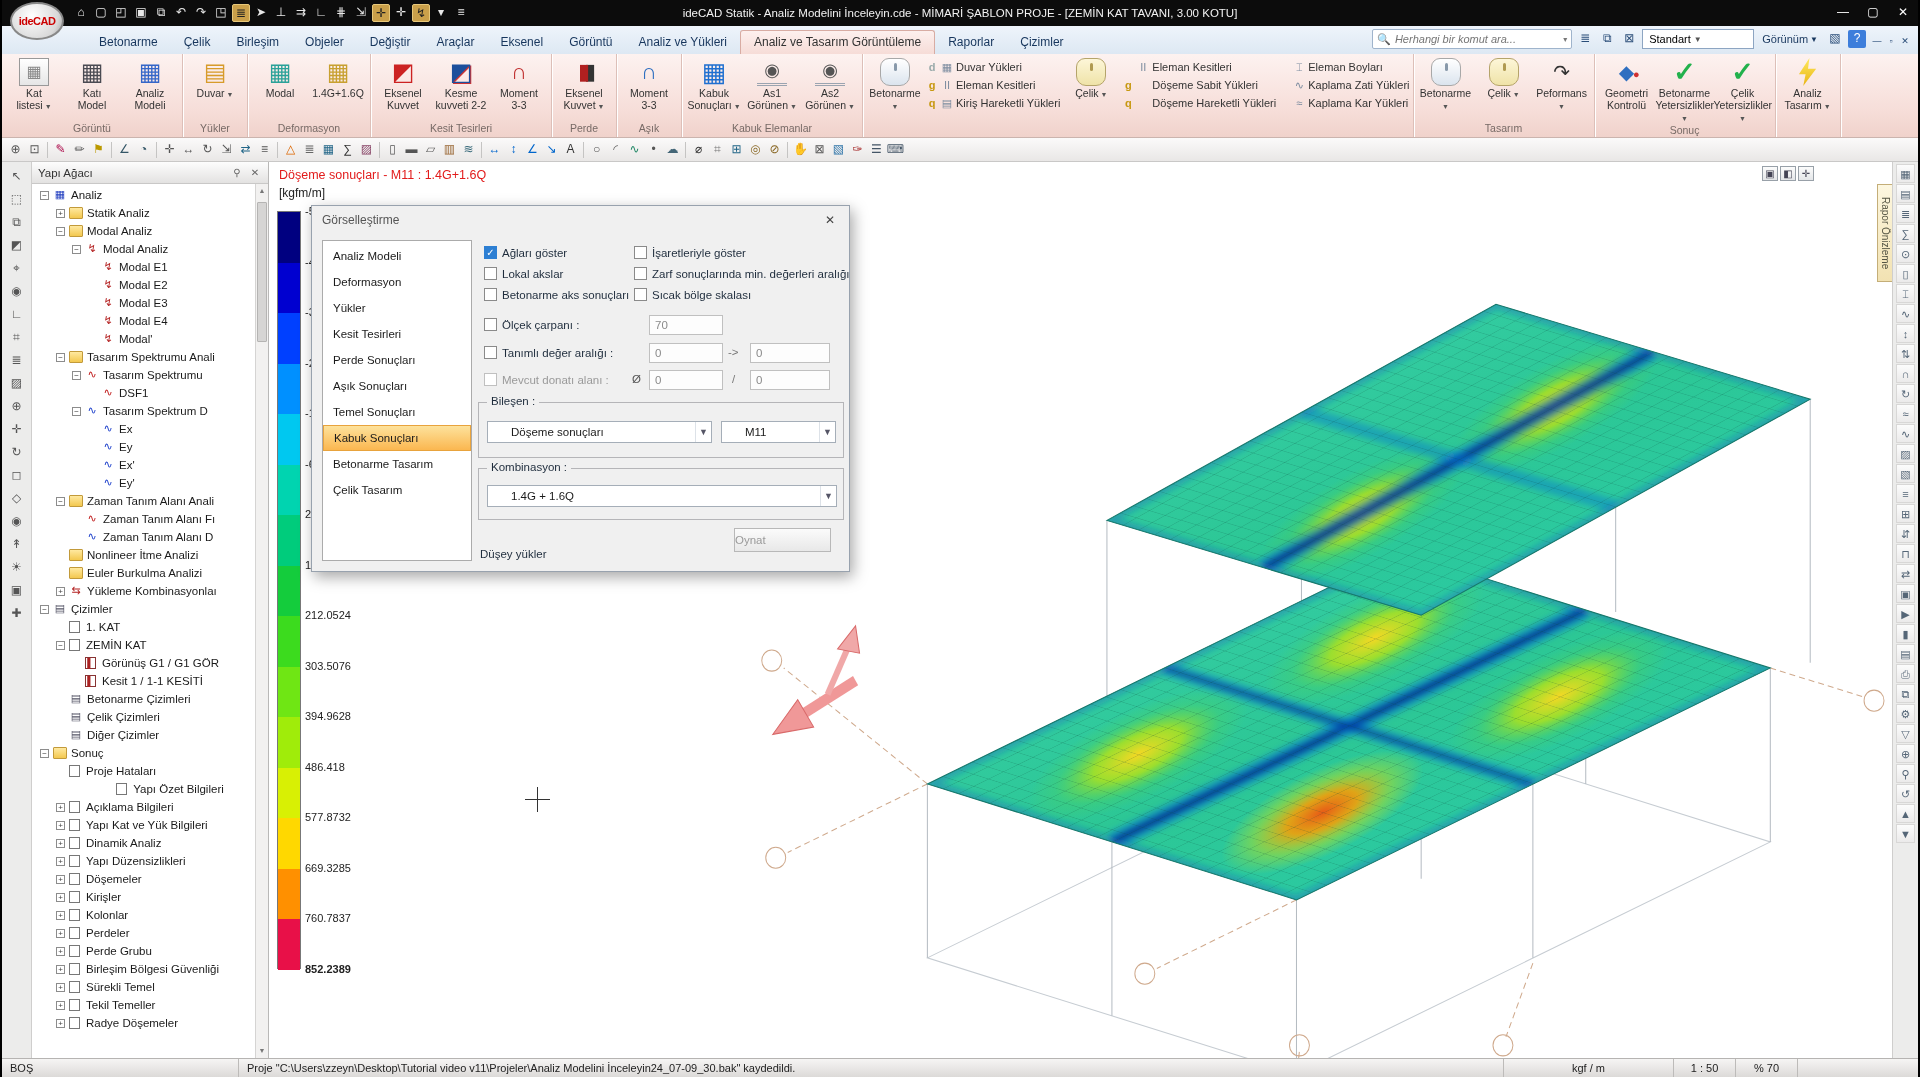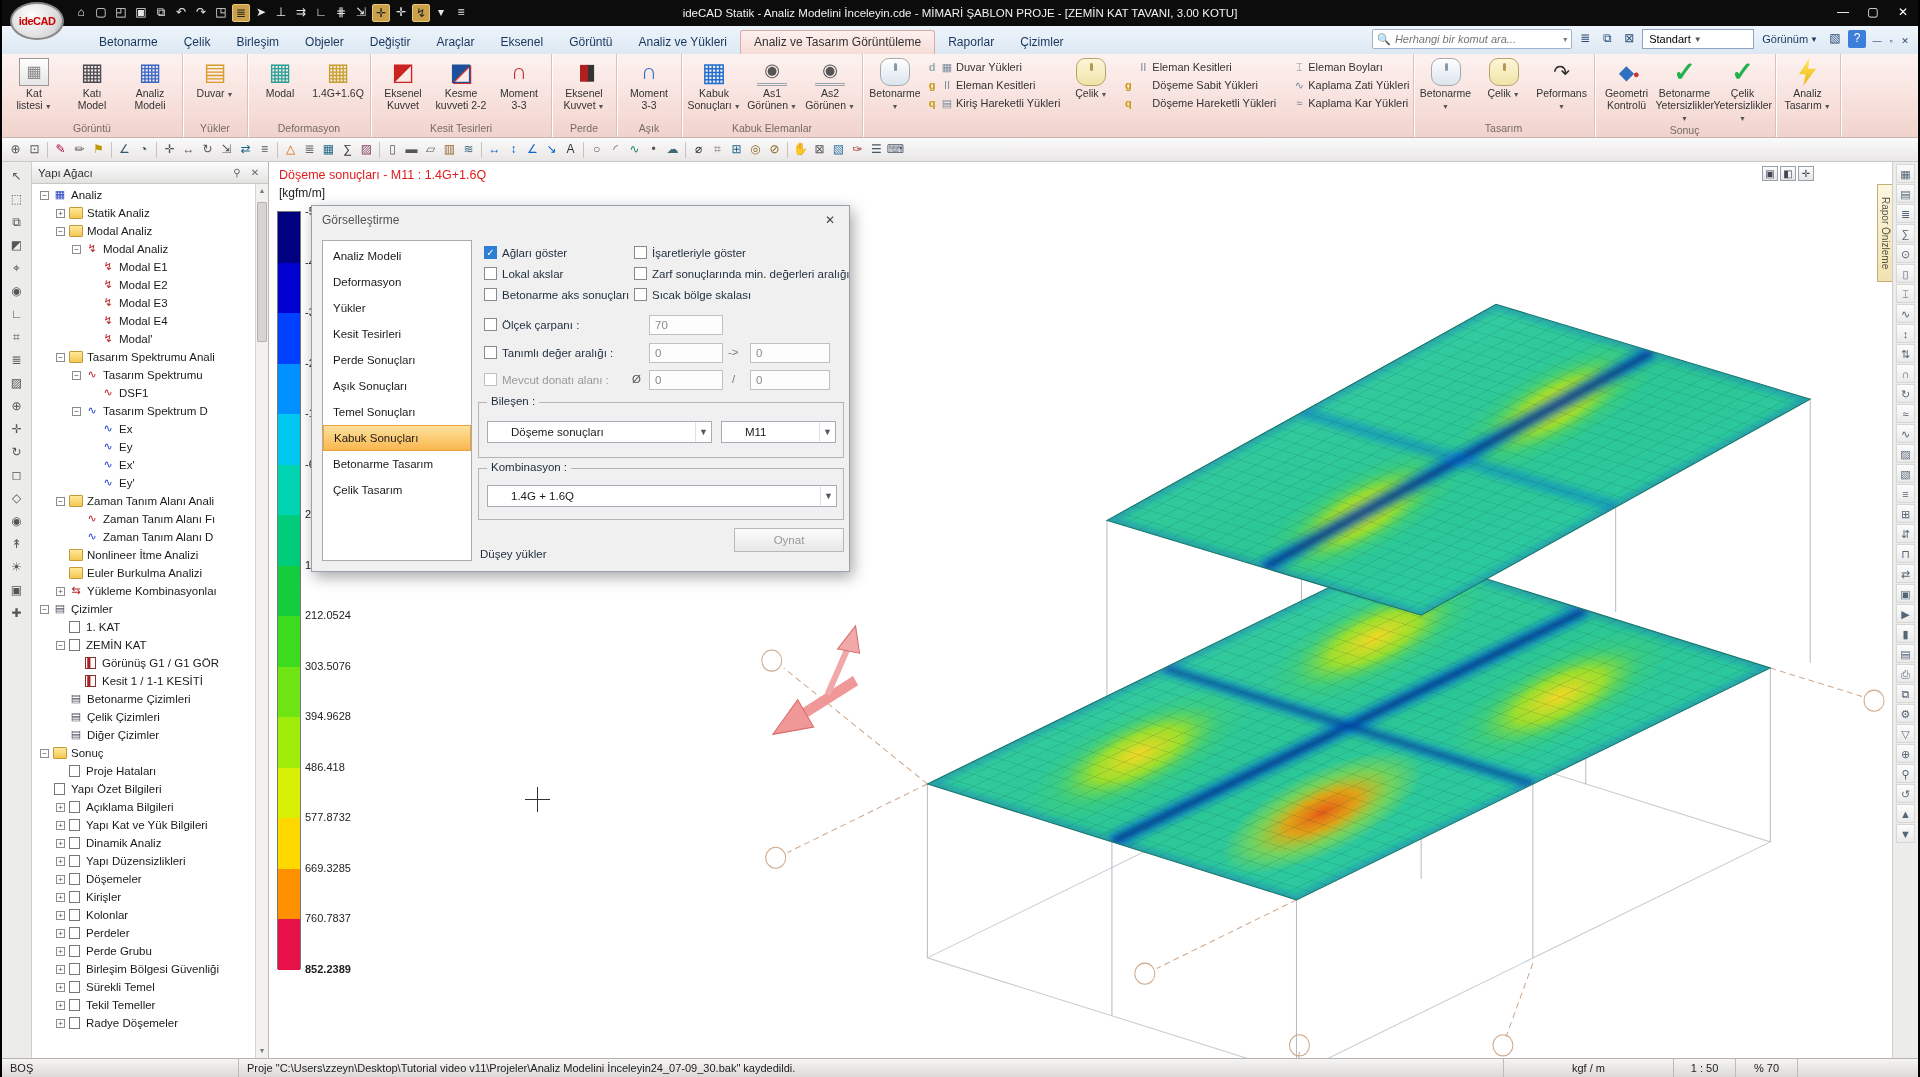--- a/index.html
+++ b/index.html
@@ -116,21 +116,21 @@
   .cb{width:13px;height:13px;border:1px solid #8a8a8a;background:#fff;flex:none;font-size:10px;line-height:12px;text-align:center;color:#fff}
   .cb.ck{background:#2d7fd3;border-color:#2d7fd3}
   .cb.dis{border-color:#c0c0c0}
   .dlbl{position:absolute;white-space:nowrap}
   .dlbl.dis{color:#9a9a9a}
   .din{position:absolute;height:20px;border:1px solid #c0c0c0;background:#fdfdfd;color:#8a8a8a;font-size:11.5px;padding:0 5px;font-family:"Liberation Sans",sans-serif}
   .fset{position:absolute;border:1px solid #b5b5b8;padding-top:6px}
   .fleg{position:absolute;top:-8px;left:8px;background:#f0f0f0;padding:0 4px;font-size:11.5px}
   .dsel{position:absolute;height:22px;background:#fff;border:1px solid #a5aeb8;display:flex;align-items:center;padding-left:23px;font-size:11.5px;color:#1a1a1a}
   .dsel .ar{margin-left:auto;width:16px;text-align:center;color:#556;font-size:9px;border-left:1px solid #dde2e8;align-self:stretch;line-height:20px}
-  .dbtn{position:absolute;width:110px;height:24px;background:linear-gradient(#fbfbfb,#e8e8e8);border:1px solid #b8b8b8;color:#9a9a9a;text-align:center;line-height:22px;font-size:11.5px}
+  .dbtn{position:absolute;width:97px;height:24px;background:linear-gradient(#fbfbfb,#e8e8e8);border:1px solid #b8b8b8;color:#9a9a9a;text-align:left;line-height:22px;font-size:11.5px}
   
   .rstrip{width:26px;background:#ececeb;border-left:1px solid #cfcecd;display:flex;flex-direction:column;align-items:center;padding-top:2px;gap:1px;flex:none}
   .rstrip .ti{width:19px;height:19px;border:1px solid #d8d7d6;background:linear-gradient(#fcfcfc,#ebeaea);font-size:11px;color:#567}
   .rtab{position:absolute;right:26px;top:22px;width:15px;height:98px;background:linear-gradient(#fdf7e0,#f2e2b2);border:1px solid #c4ae78;border-right:none;z-index:5;display:flex;align-items:center;justify-content:center}
   .rtab span{writing-mode:vertical-rl;font-size:10px;color:#554}
   
   .cmdarea{height:46px;background:#f2f1f0;border-top:1px solid #c9c8c7;flex:none;display:flex}
   .cmdleft{width:267px;background:#e8e6e4;border-right:1px solid #c9c8c7;position:relative}
   .cmdleft::after{content:"";position:absolute;left:20px;right:20px;top:18px;height:2px;background:#aaa}
   .cmdtxt{padding:3px 0 0 16px;font-size:12px;color:#222;line-height:17px}
@@ -679,21 +679,21 @@
             <div class="trow" style="padding-left: 8px;">
               <span class="texp">−</span>
               <span class="tic tic-folder"></span>
               <span>Sonuç</span>
             </div>
             <div class="trow" style="padding-left: 24px;">
               <span style="width: 12px; flex: 0 0 auto;"></span>
               <span class="tic tic-doc"></span>
               <span>Proje Hataları</span>
             </div>
-            <div class="trow" style="padding-left: 9px;">
+            <div class="trow" style="padding-left: 40px; justify-content: center;">
               <span style="width: 12px; flex: 0 0 auto;"></span>
               <span class="tic tic-doc"></span>
               <span>Yapı Özet Bilgileri</span>
             </div>
             <div class="trow" style="padding-left: 24px;">
               <span class="texp">+</span>
               <span class="tic tic-doc"></span>
               <span>Açıklama Bilgileri</span>
             </div>
             <div class="trow" style="padding-left: 24px;">

